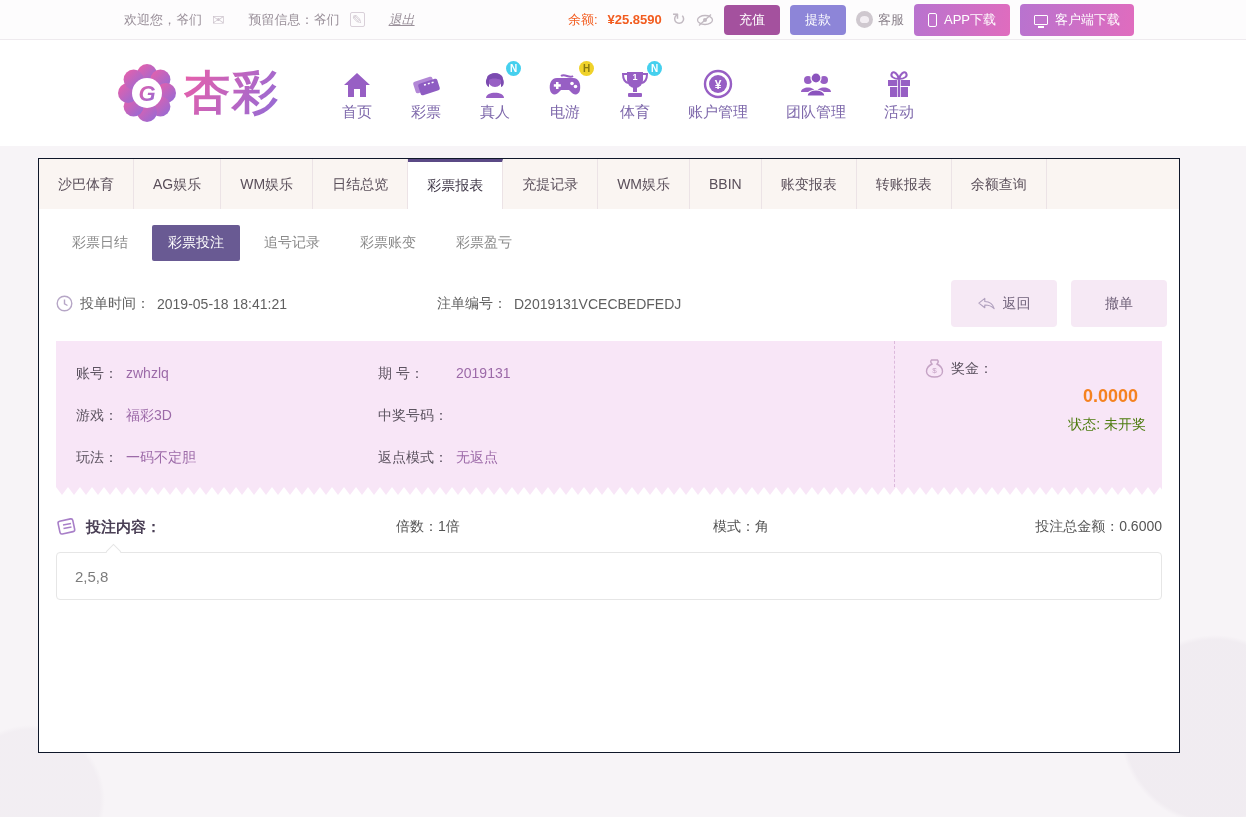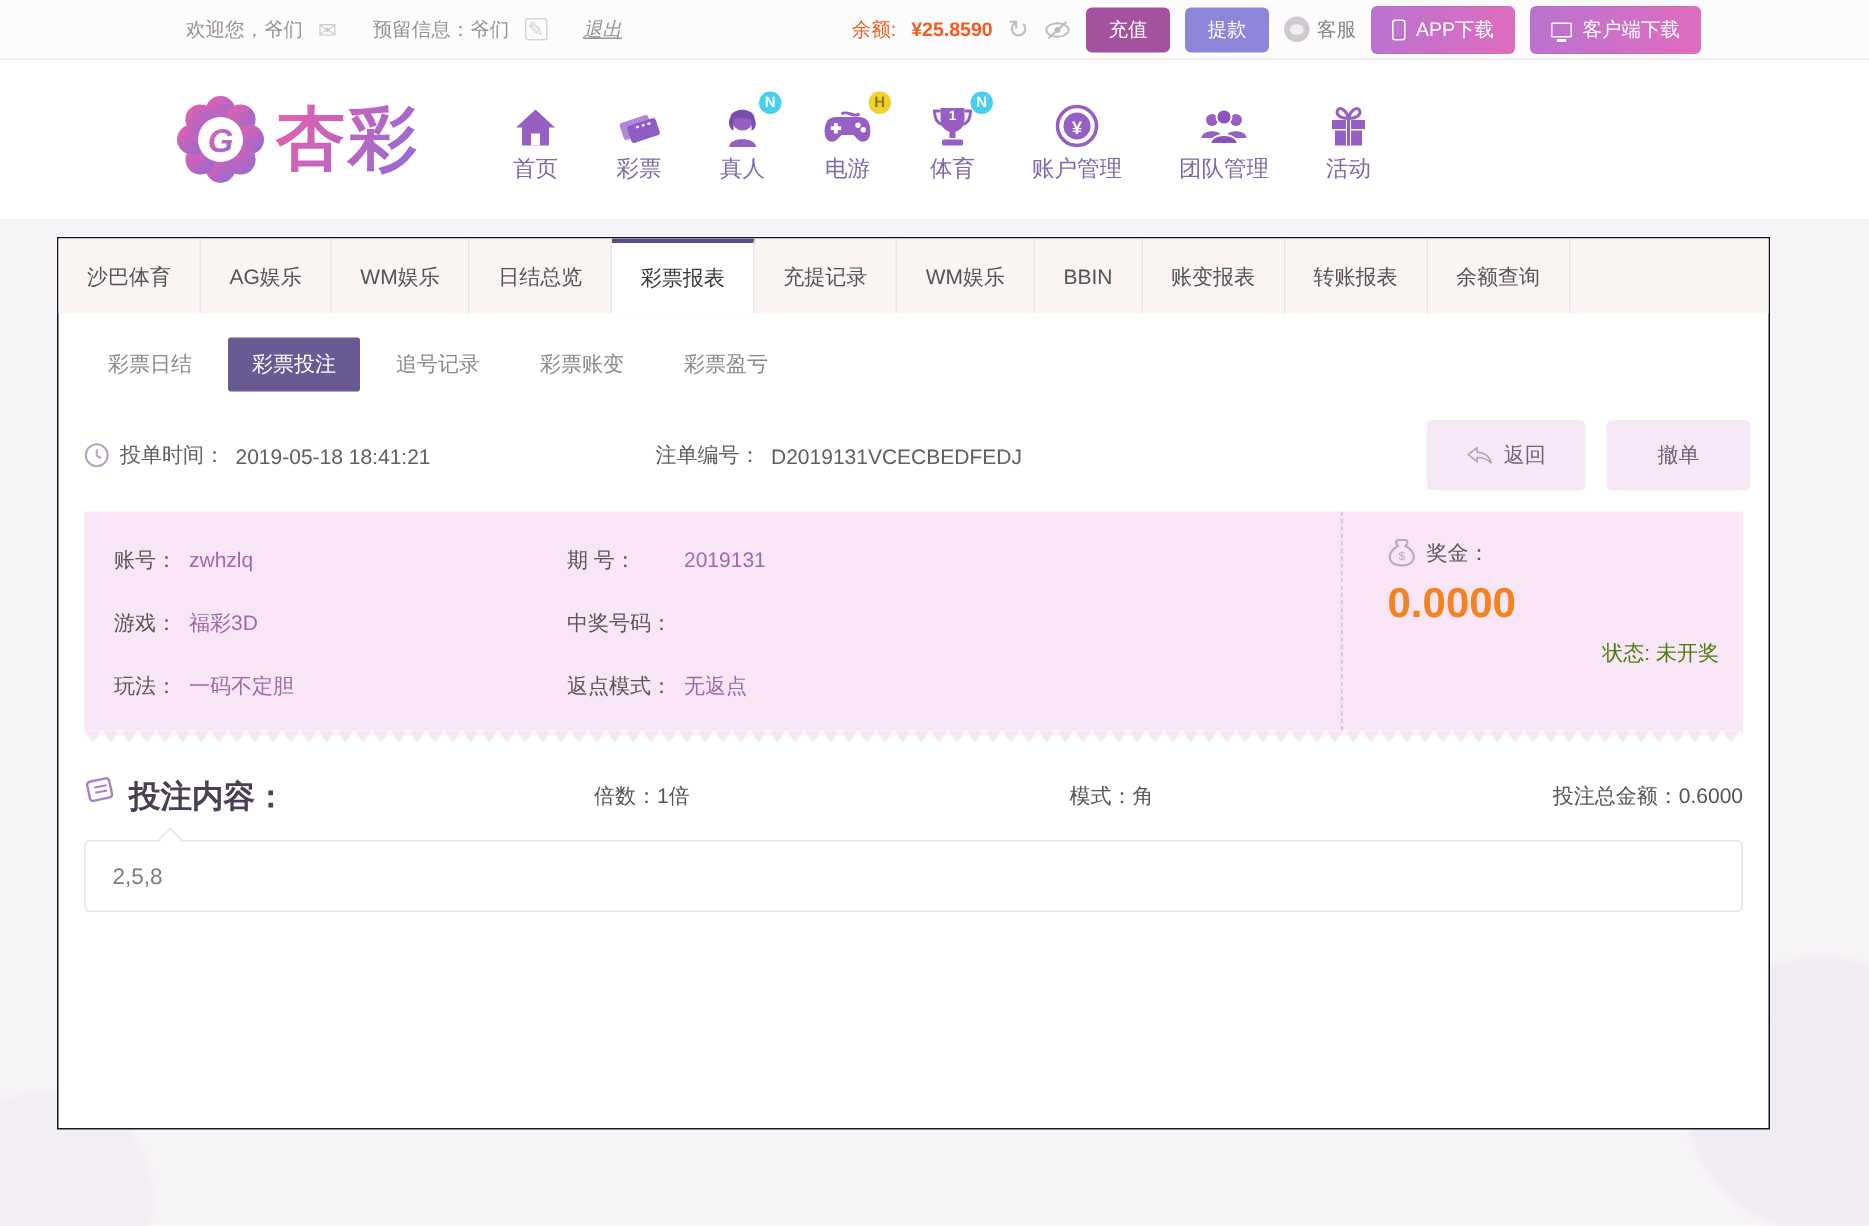--- a/index.html
+++ b/index.html
@@ -71,26 +71,26 @@
   .panel { background:#f8e6f7; position:relative; padding:24px 280px 18px 20px; }
   .panel-grid { display:flex; }
   .panel-col { display:flex; flex-direction:column; gap:22px; }
   .panel-col-left { width:302px; }
   .panel-row { font-size:14px; height:20px; }
   .panel-label { color:#5c5360; display:inline-block; min-width:50px; }
   .panel-col-mid .panel-label { min-width:78px; }
   .panel-value { color:#9c6aa8; }
   .panel-right { position:absolute; top:0; right:0; bottom:0; width:268px; border-left:1px dashed #dcb9dc; padding:18px 16px 0 30px; }
   .prize-head { display:flex; align-items:center; gap:7px; font-size:14px; color:#5c5360; }
-  .prize-value { text-align:left; font-size:28px; font-weight:bold; color:#f5821f; margin-top:8px; padding-right:8px; }
+  .prize-value { text-align:right; font-size:18px; font-weight:bold; color:#f5821f; margin-top:8px; padding-right:8px; }
   .prize-status { text-align:right; font-size:14px; color:#4d7c0f; margin-top:9px; }
   .zigzag { display:block; width:100%; height:8px; }
   
   .bet-row { display:grid; grid-template-columns:340px 317px 1fr auto; align-items:center; margin:22px 17px 0; font-size:14px; color:#555; }
-  .bet-title { display:flex; align-items:flex-start; gap:8px; font-size:21px; font-weight:bold; color:#4a3f55; }
+  .bet-title { display:flex; align-items:flex-end; gap:8px; font-size:15px; font-weight:bold; color:#4a3f55; }
   .bet-total { text-align:right; }
   
   .bet-box-wrap { position:relative; margin:15px 17px 0; }
   .notch { position:absolute; top:-6px; left:52px; width:11px; height:11px; background:#fff; border-left:1px solid #e6e6e6; border-top:1px solid #e6e6e6; transform:rotate(45deg); }
   .bet-box { background:#fff; border:1px solid #e6e6e6; border-radius:4px; height:48px; display:flex; align-items:center; padding-left:18px; font-size:15px; color:#7c7c7c; }
 </style>
 </head>
 <body>
 
 <div class="topbar">

